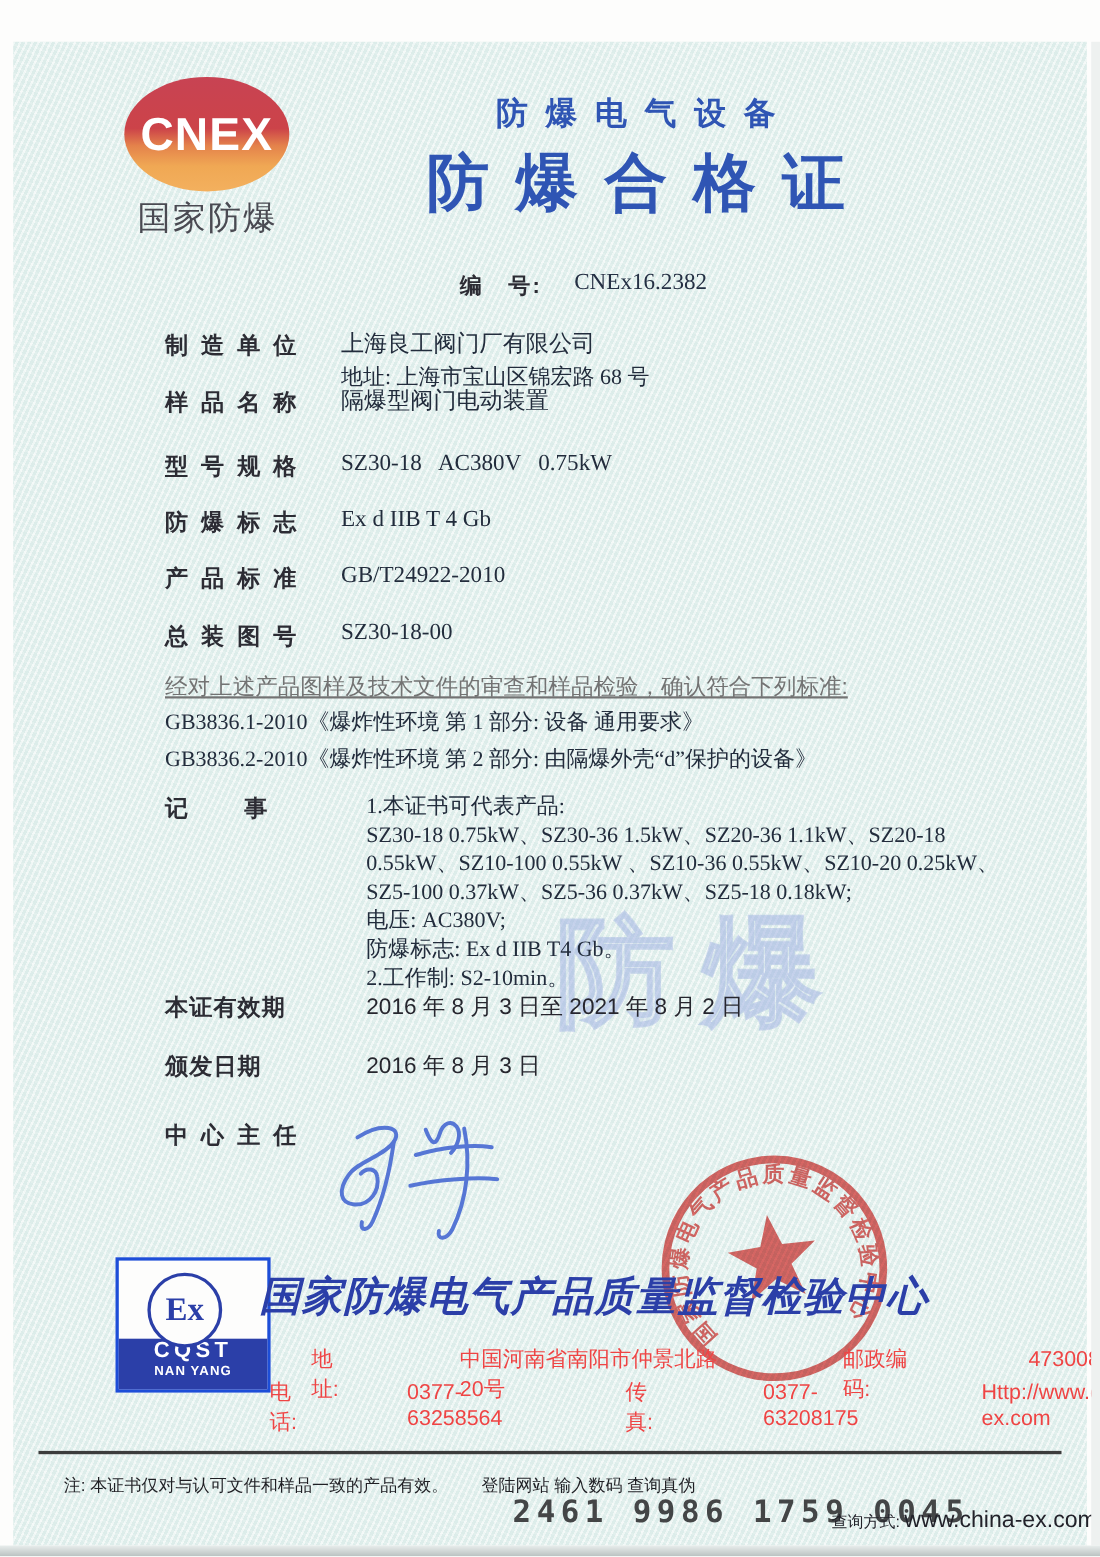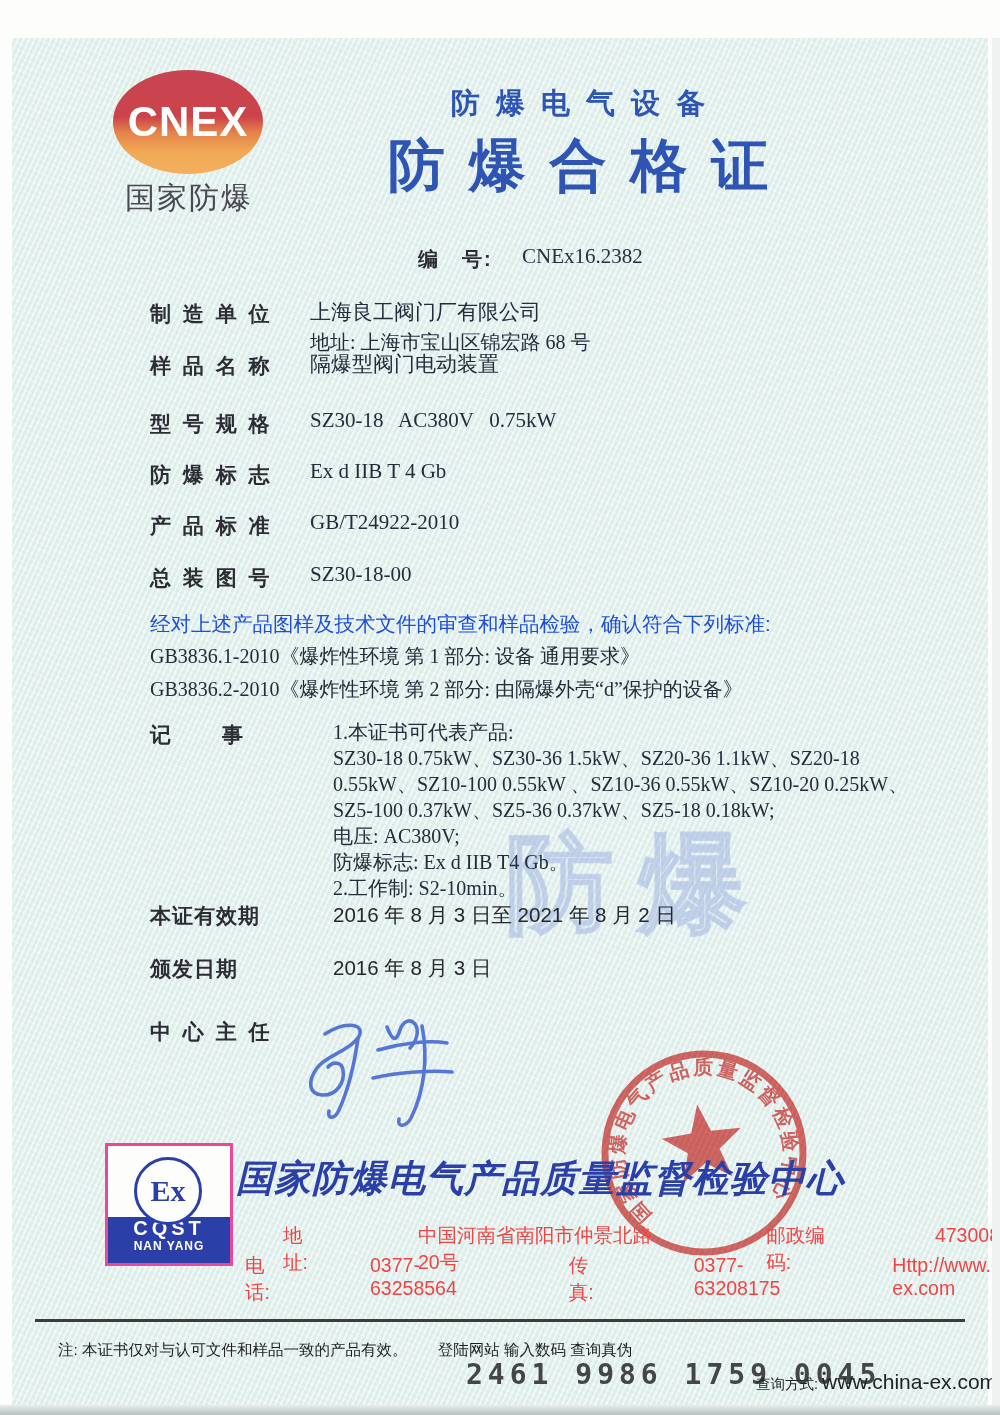--- a/index.html
+++ b/index.html
@@ -28,32 +28,32 @@
   .hdr-title{left:330px;top:128px;width:500px;text-align:center;font-size:57px;font-weight:bold;
         color:#2f55b4;letter-spacing:4px;}
   .no-label{left:418px;top:246px;font-size:20px;font-weight:bold;color:#2c2c34;letter-spacing:2px;}
   .no-value{left:522px;top:244px;font-size:21px;color:#253044;font-family:Liberation Serif, serif;}
 
   .lbl{left:150px;font-size:21px;font-weight:bold;color:#2c2c34;letter-spacing:3px;}
   .val{left:310px;font-size:21px;color:#222c3c;font-family:"Liberation Serif","DejaVu Serif",serif;}
   .val2{left:333px;font-size:20px;color:#222c3c;font-family:"Liberation Serif","DejaVu Serif",serif;}
   .valh{left:333px;font-size:20.5px;color:#26262e;}
 
-  .stm{left:150px;font-size:20.5px;color:#1d4ed8;}
+  .stm{left:150px;font-size:20.5px;color:#737373;text-decoration:underline;}
   .stm-serif{left:150px;font-size:20px;color:#222c3c;font-family:"Liberation Serif","DejaVu Serif",serif;}
 
   .watermark{left:505px;top:812px;font-size:108px;font-weight:bold;letter-spacing:26px;
         color:rgba(178,195,236,.20);-webkit-text-stroke:2px rgba(152,172,224,.42);}
 
   
   .sig{left:295px;top:1012px;}
   .stamp{left:597px;top:1046px;opacity:.85;mix-blend-mode:multiply;transform:rotate(-8deg);}
 
   
-  .ex-box{left:105px;top:1143px;width:122px;height:117px;border:3px solid #ec4899;background:#fdfdfc;}
+  .ex-box{left:105px;top:1143px;width:122px;height:117px;border:3px solid #1d4ed8;background:#fdfdfc;padding-left:13px;}
   .ex-circle{position:absolute;left:26px;top:11px;width:62px;height:62px;border:3px solid #2b3fa8;border-radius:50%;
         background:#fdfdfc;z-index:2;display:flex;align-items:center;justify-content:center;
         font-family:"Liberation Serif","DejaVu Serif",serif;font-weight:bold;font-size:30px;color:#2b3fa8;}
   .ex-band{position:absolute;left:0;bottom:0;width:100%;height:46px;background:#2b3fa8;z-index:1;
         display:flex;flex-direction:column;align-items:center;padding-bottom:3px;box-sizing:border-box;}
   .ex-cqst{color:#ffffff;font-size:20px;font-weight:bold;letter-spacing:4px;line-height:22px;}
   .ex-ny{color:#ffffff;font-size:12px;font-weight:bold;letter-spacing:1px;line-height:14px;}
 
   .org-name{left:236px;top:1154px;width:690px;font-size:37px;font-weight:bold;font-style:italic;
         color:#2b3fa8;font-family:"Liberation Serif","DejaVu Serif",serif;letter-spacing:1px;}

